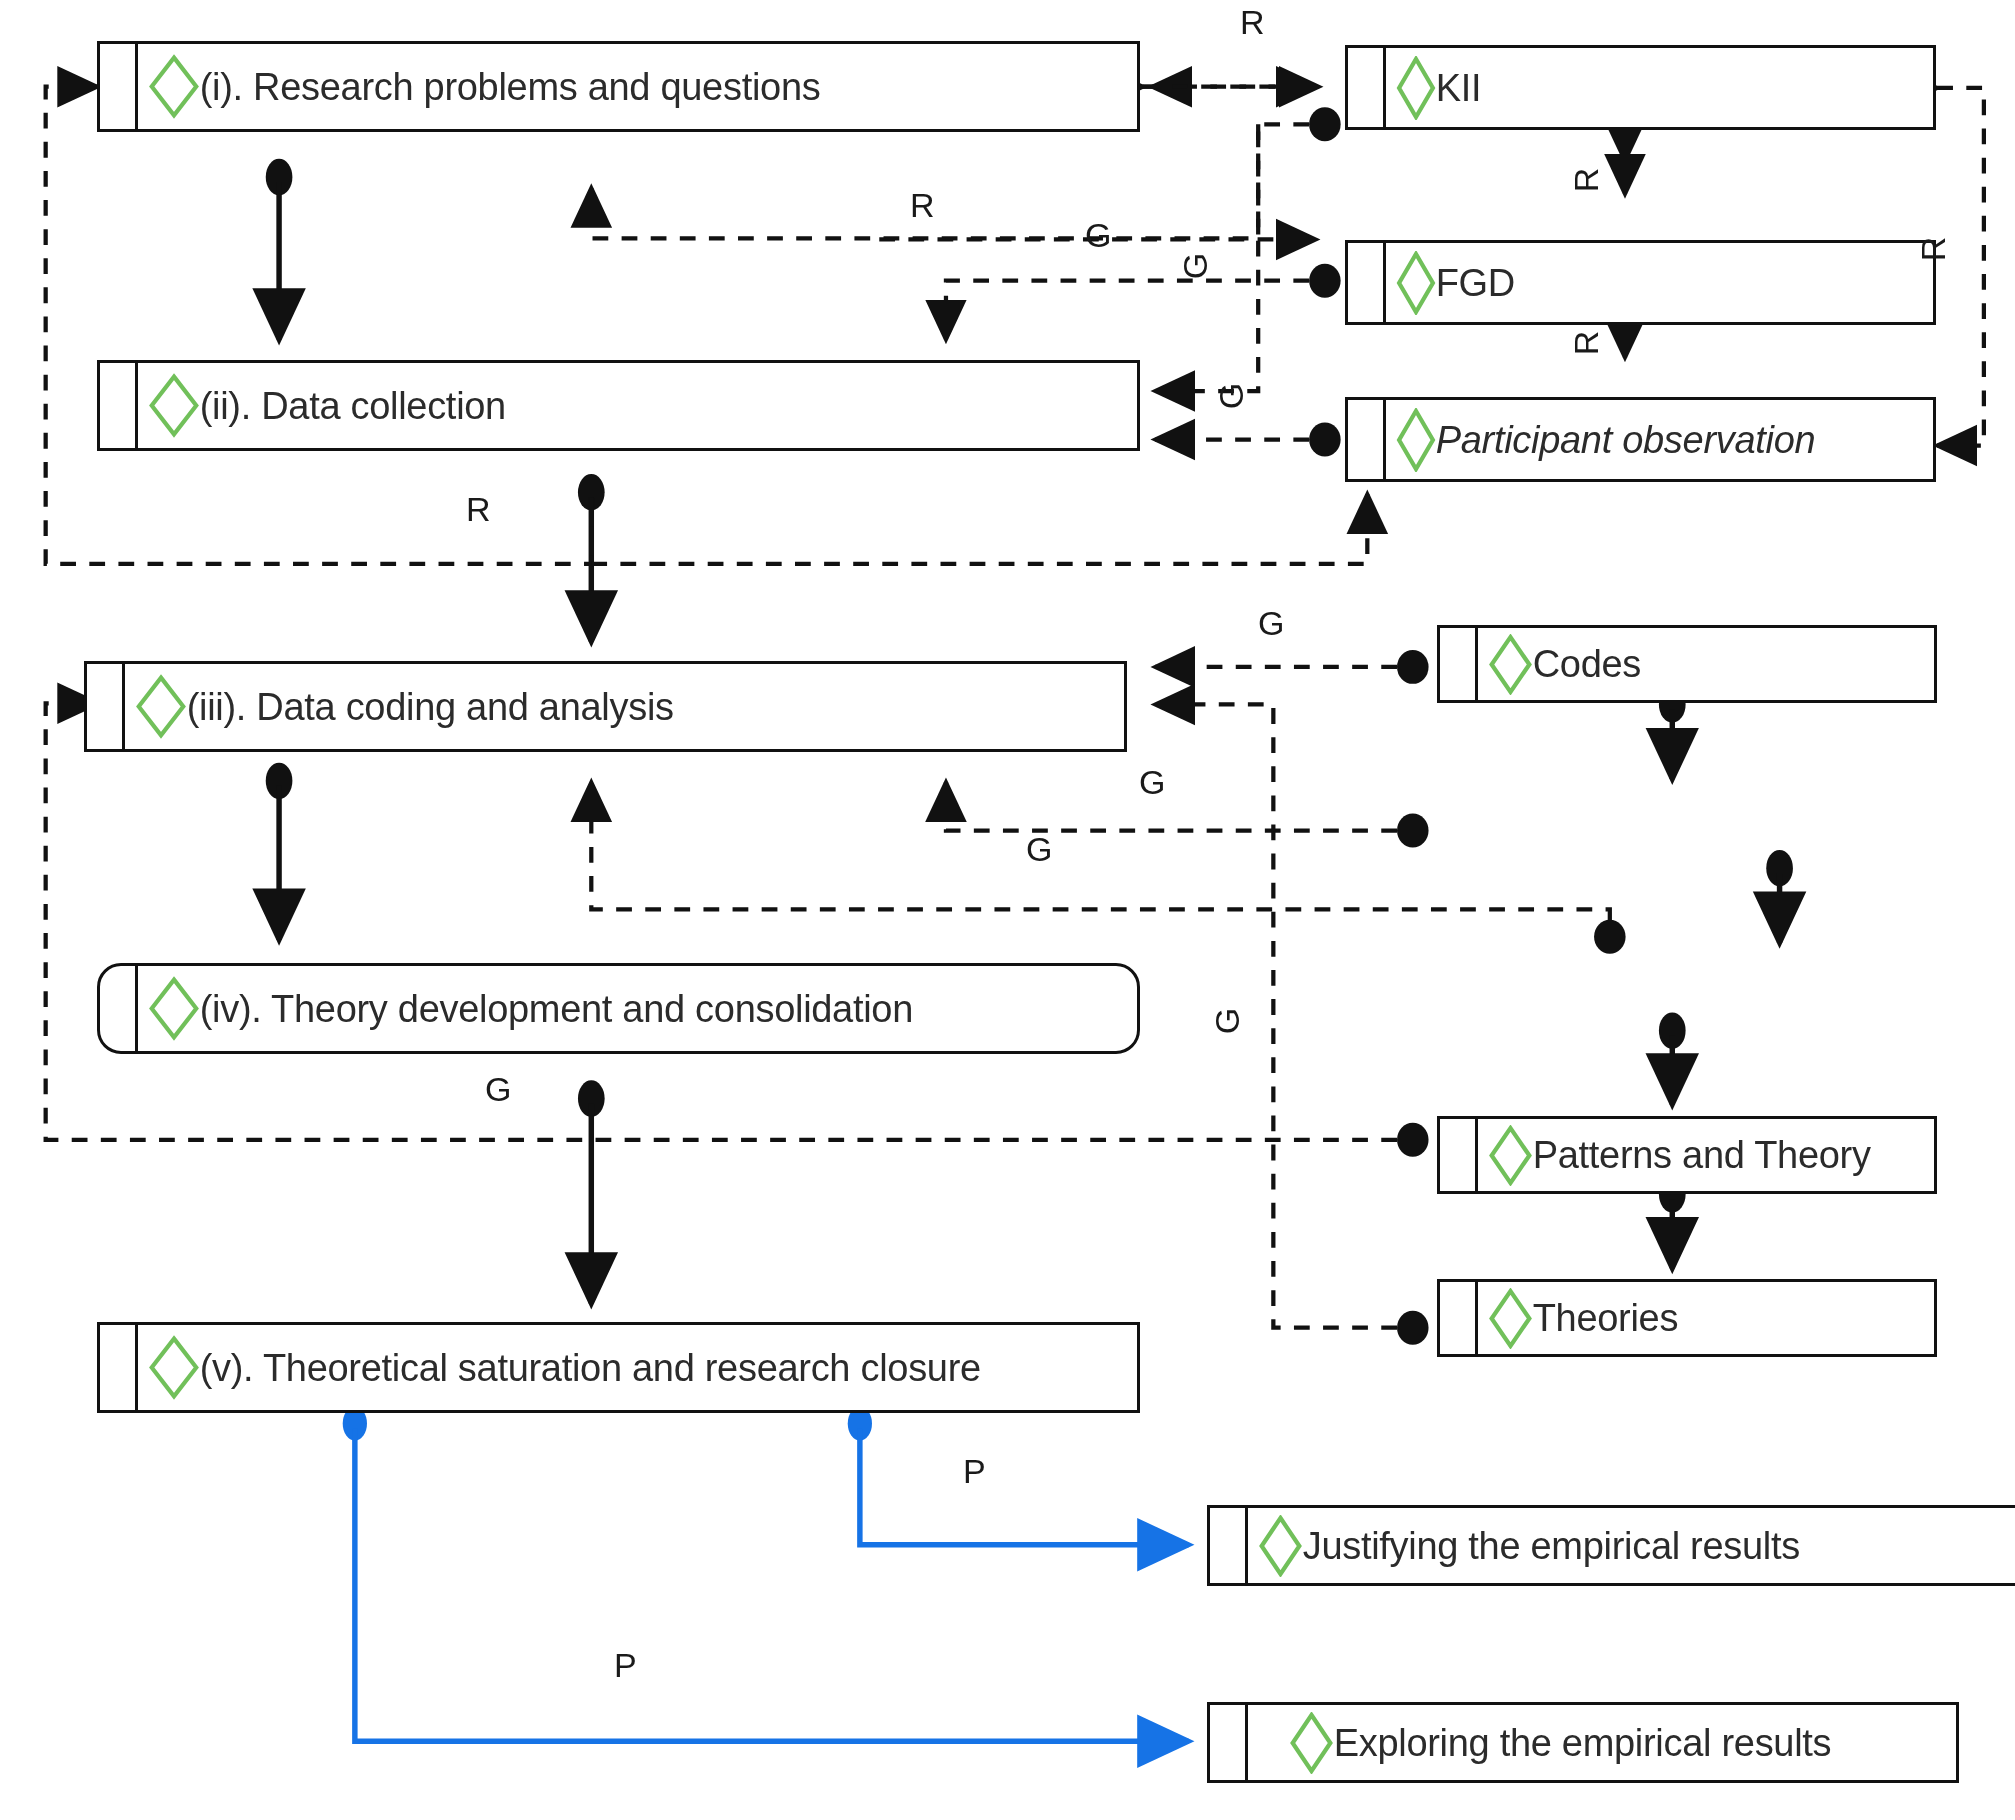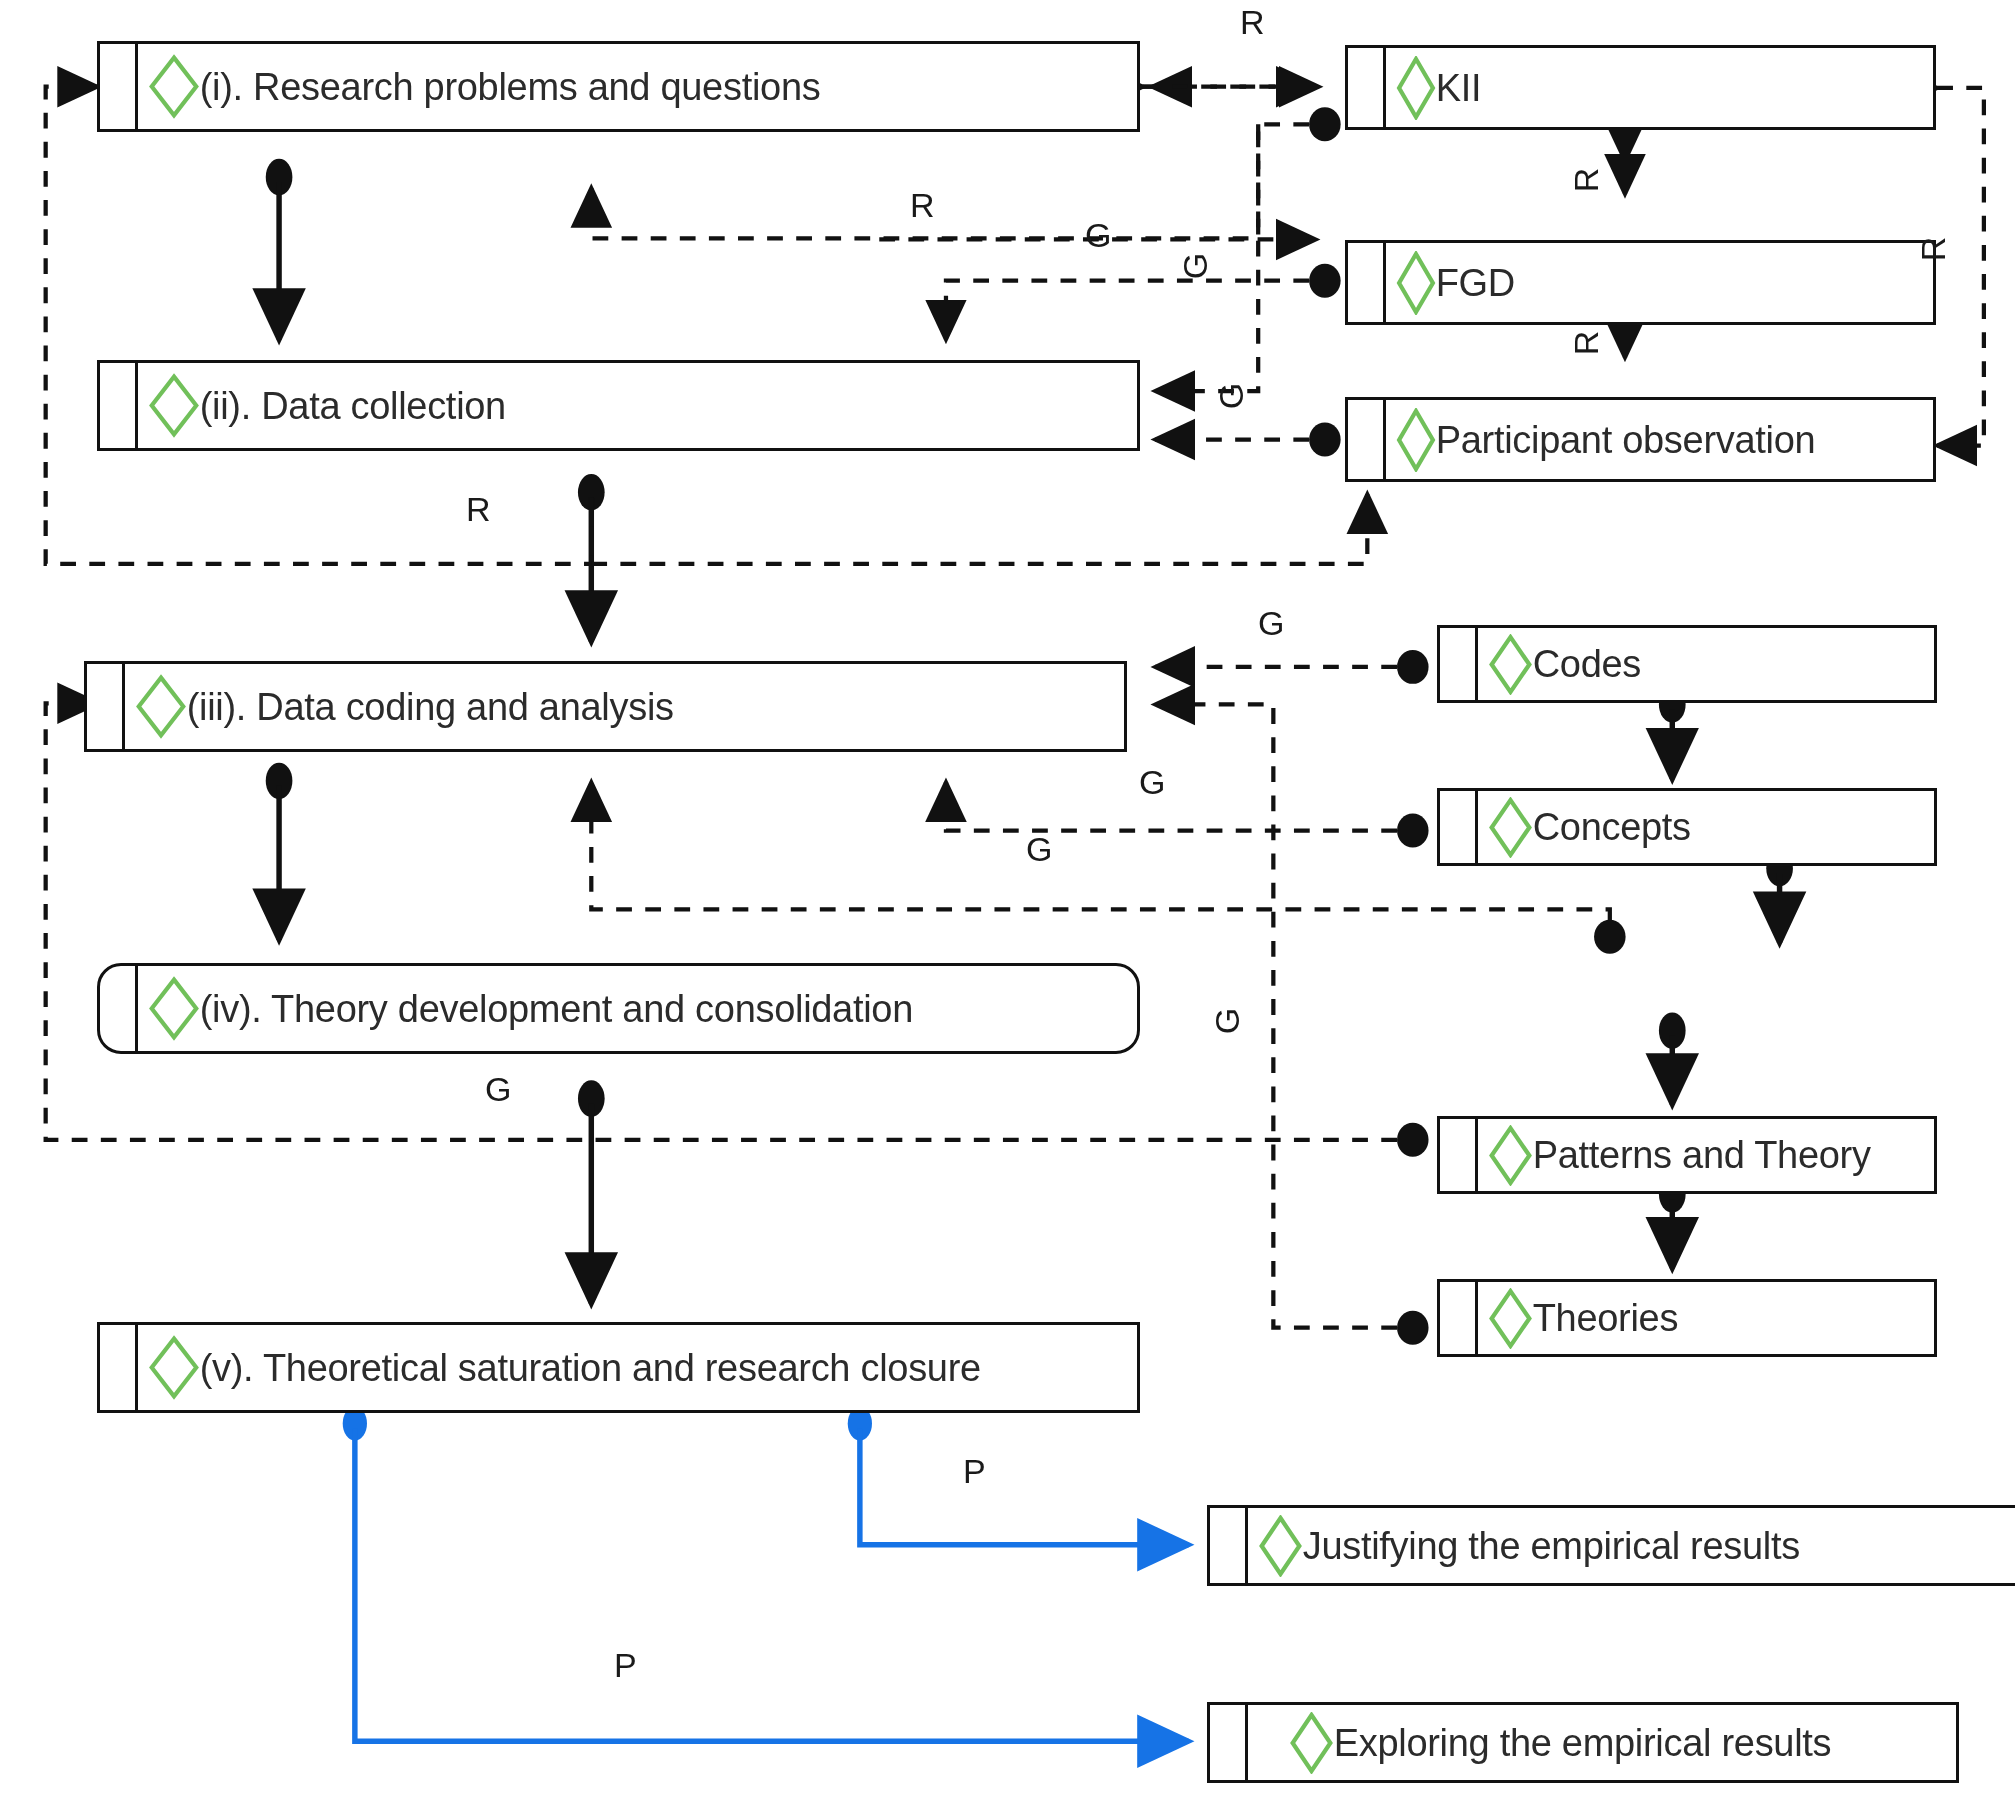--- a/index.html
+++ b/index.html
@@ -207,49 +207,40 @@
   <div class="nodebox" style="left:1345px;top:240px;width:591px;height:85px;">
     <div class="stub"></div>
     <div class="body">
       <svg class="dia" width="40" height="64" viewBox="0 0 66 106">
         <path d="M33,5 L61,53 L33,101 L5,53 Z" fill="none" stroke="#71c05a" stroke-width="7"></path>
       </svg>
       <span class="lbl">FGD</span>
     </div>
   </div>
 
-  <div class="nodebox" style="left:1345px;top:397px;width:591px;height:85px;">
+  <div class="nodebox" style="left:1345px;top:397px;width:591px;height:85px;font-style:italic;">
     <div class="stub"></div>
     <div class="body">
       <svg class="dia" width="40" height="64" viewBox="0 0 66 106">
         <path d="M33,5 L61,53 L33,101 L5,53 Z" fill="none" stroke="#71c05a" stroke-width="7"></path>
       </svg>
       <span class="lbl">Participant observation</span>
     </div>
   </div>
 
   <div class="nodebox" style="left:1437px;top:625px;width:500px;height:78px;">
     <div class="stub"></div>
     <div class="body">
       <svg class="dia" width="45" height="61" viewBox="0 0 74 100">
         <path d="M37,5 L68,50 L37,95 L6,50 Z" fill="none" stroke="#71c05a" stroke-width="7"></path>
       </svg>
       <span class="lbl">Codes</span>
     </div>
   </div>
 
-  <div class="nodebox" style="left:1437px;top:788px;width:500px;height:78px;">
-    <div class="stub"></div>
-    <div class="body">
-      <svg class="dia" width="45" height="61" viewBox="0 0 74 100">
-        <path d="M37,5 L68,50 L37,95 L6,50 Z" fill="none" stroke="#71c05a" stroke-width="7"></path>
-      </svg>
-      <span class="lbl">Concepts</span>
-    </div>
-  </div>
 
 
   <div class="nodebox" style="left:1437px;top:1116px;width:500px;height:78px;">
     <div class="stub"></div>
     <div class="body">
       <svg class="dia" width="45" height="61" viewBox="0 0 74 100">
         <path d="M37,5 L68,50 L37,95 L6,50 Z" fill="none" stroke="#71c05a" stroke-width="7"></path>
       </svg>
       <span class="lbl">Patterns and Theory</span>
     </div>

